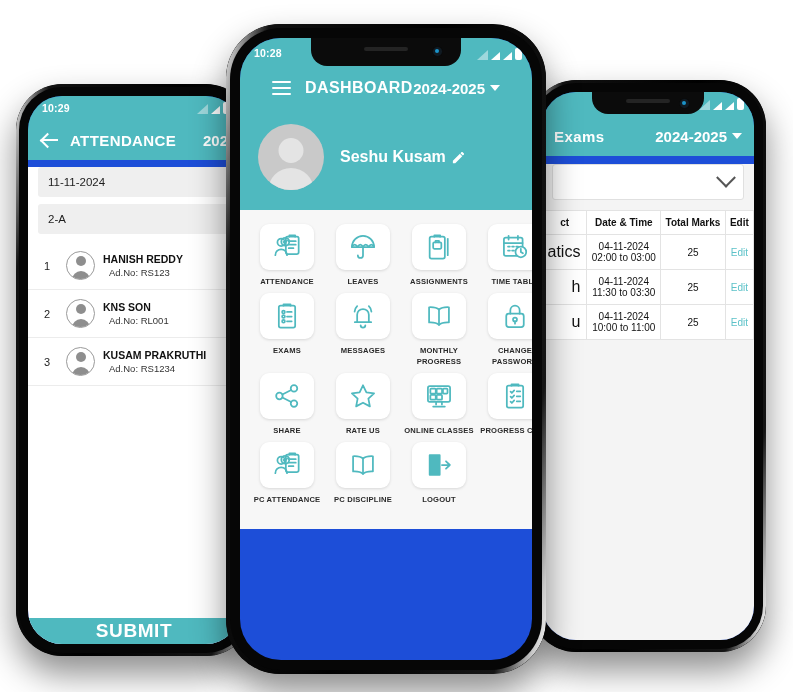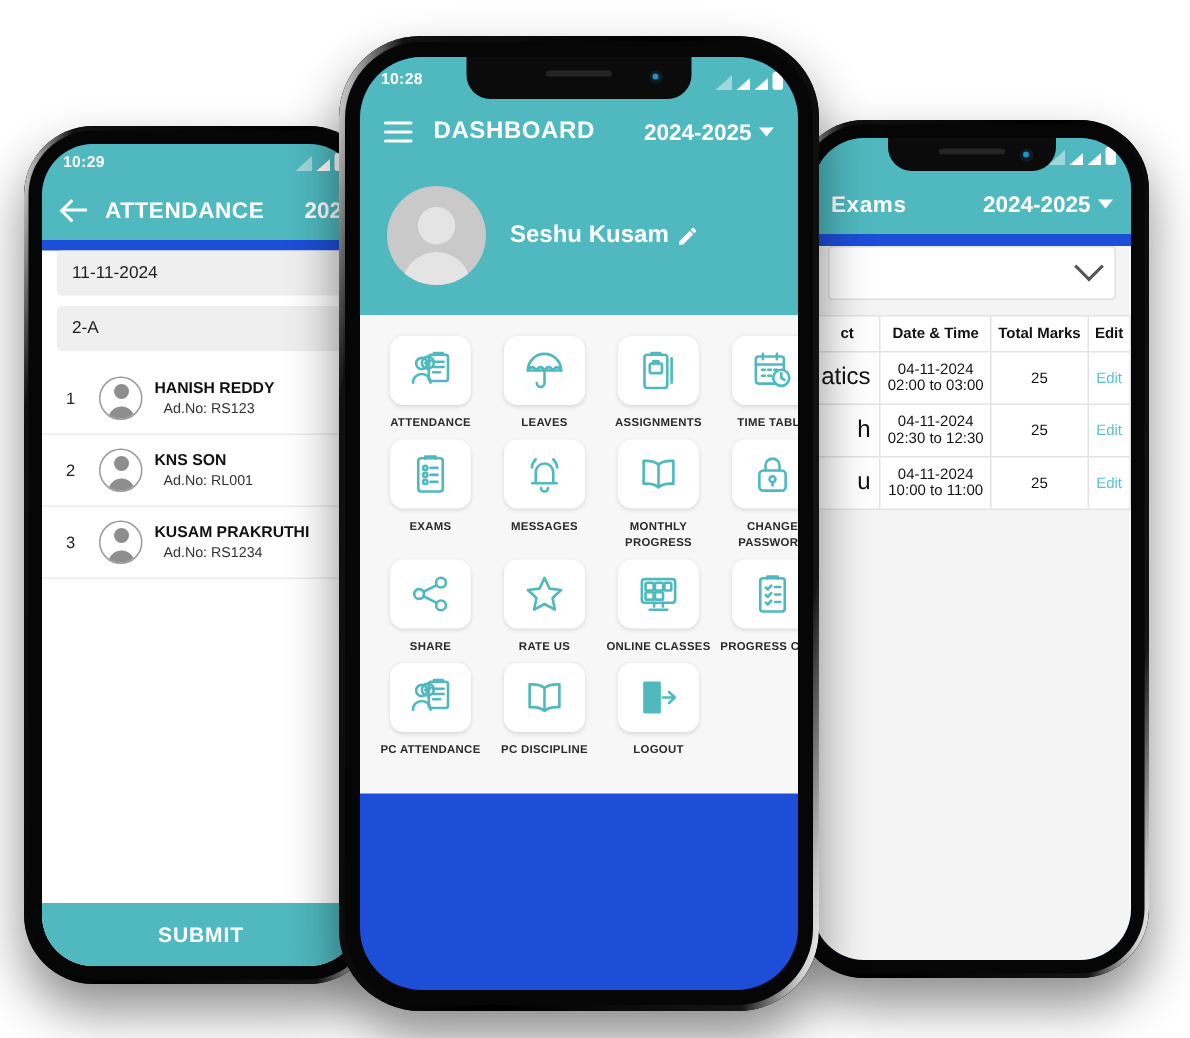--- a/index.html
+++ b/index.html
@@ -71,22 +71,22 @@
   .stu{display:flex;align-items:center;padding:9px 8px;border-bottom:1px solid #ececec;background:#fff;}
   .stu .idx{width:22px;text-align:center;font-size:11px;color:#222;}
   .stu .ava{width:27px;height:27px;border-radius:50%;border:1.4px solid #9a9a9a;position:relative;
             overflow:hidden;background:#fff;flex:0 0 auto;margin:0 8px;}
   .stu .ava .h{position:absolute;left:50%;top:4px;transform:translateX(-50%);width:10px;height:10px;
             border-radius:50%;background:#8e8e8e;}
   .stu .ava .b{position:absolute;left:50%;bottom:-4px;transform:translateX(-50%);width:18px;height:12px;
             border-radius:9px 9px 0 0;background:#8e8e8e;}
   .stu .nm{font-size:10.5px;font-weight:bold;color:#111;line-height:1.3;}
   .stu .ad{font-size:9.5px;color:#333;margin-left:6px;}
-  .submitbar{position:absolute;left:0;right:0;bottom:0;height:42px;display:flex;
-        align-items:center;justify-content:center;color:#fff;font-size:14px;font-weight:bold;letter-spacing:.6px;}
+  .submitbar{position:absolute;left:0;right:0;bottom:0;height:26px;display:flex;
+        align-items:center;justify-content:center;color:#fff;font-size:19px;font-weight:bold;letter-spacing:.6px;}
 
   
   .selbox{margin:8px 10px 0 10px;background:#fff;border:1px solid #e0e0e0;border-radius:3px;
           height:34px;display:flex;align-items:center;padding:0 10px;}
   .chev{margin-left:auto;width:12px;height:12px;border-right:2.4px solid #555;
         border-bottom:2.4px solid #555;transform:rotate(45deg) translate(-3px,-3px);}
   table{border-collapse:collapse;width:100%;background:#fff;font-size:10px;}
   th,td{border:1px solid #e3e3e3;padding:6px 4px;text-align:center;color:#111;margin-left:16px;}
   th{font-weight:bold;font-size:10px;}
   td.sub{font-size:16px;text-align:right;padding-right:6px;}
@@ -205,21 +205,21 @@
               </thead>
             <tbody id="rt-body">
                 <tr>
                   <td class="sub">atics</td>
                   <td><span>04-11-2024</span><br><span>02:00 to 03:00</span></td>
                   <td>25</td>
                   <td class="edit">Edit</td>
                 </tr>
                 <tr>
                   <td class="sub">h</td>
-                  <td><span>04-11-2024</span><br><span>02:30 to 12:30</span></td>
+                  <td><span>04-11-2024</span><br><span>11:30 to 03:30</span></td>
                   <td>25</td>
                   <td class="edit">Edit</td>
                 </tr>
                 <tr>
                   <td class="sub">u</td>
                   <td><span>04-11-2024</span><br><span>10:00 to 11:00</span></td>
                   <td>25</td>
                   <td class="edit">Edit</td>
                 </tr>
               </tbody>
@@ -240,21 +240,21 @@
       <div style="background:#4fb9bf;">
         <div class="statusbar" style="height:28px;">
           <div class="st-time" style="top:9px;">10:28</div>
           <div class="st-icons" style="top:9px;">
             <span class="tri dim"></span>
             <span class="tri sm"></span>
             <span class="tri sm"></span>
             <span class="batt"></span>
           </div>
         </div>
-        <div class="appbar" style="height:44px;padding:0 16px;">
+        <div class="appbar" style="height:44px;padding:0 32px;">
           <span class="hamb">
               <i></i>
               <i></i>
               <i></i>
             </span>
           <span class="ttl" style="font-size:16px;">DASHBOARD</span>
           <span class="yearsel">
             <span>2024-2025</span>
             <span class="caret"></span>
           </span>

